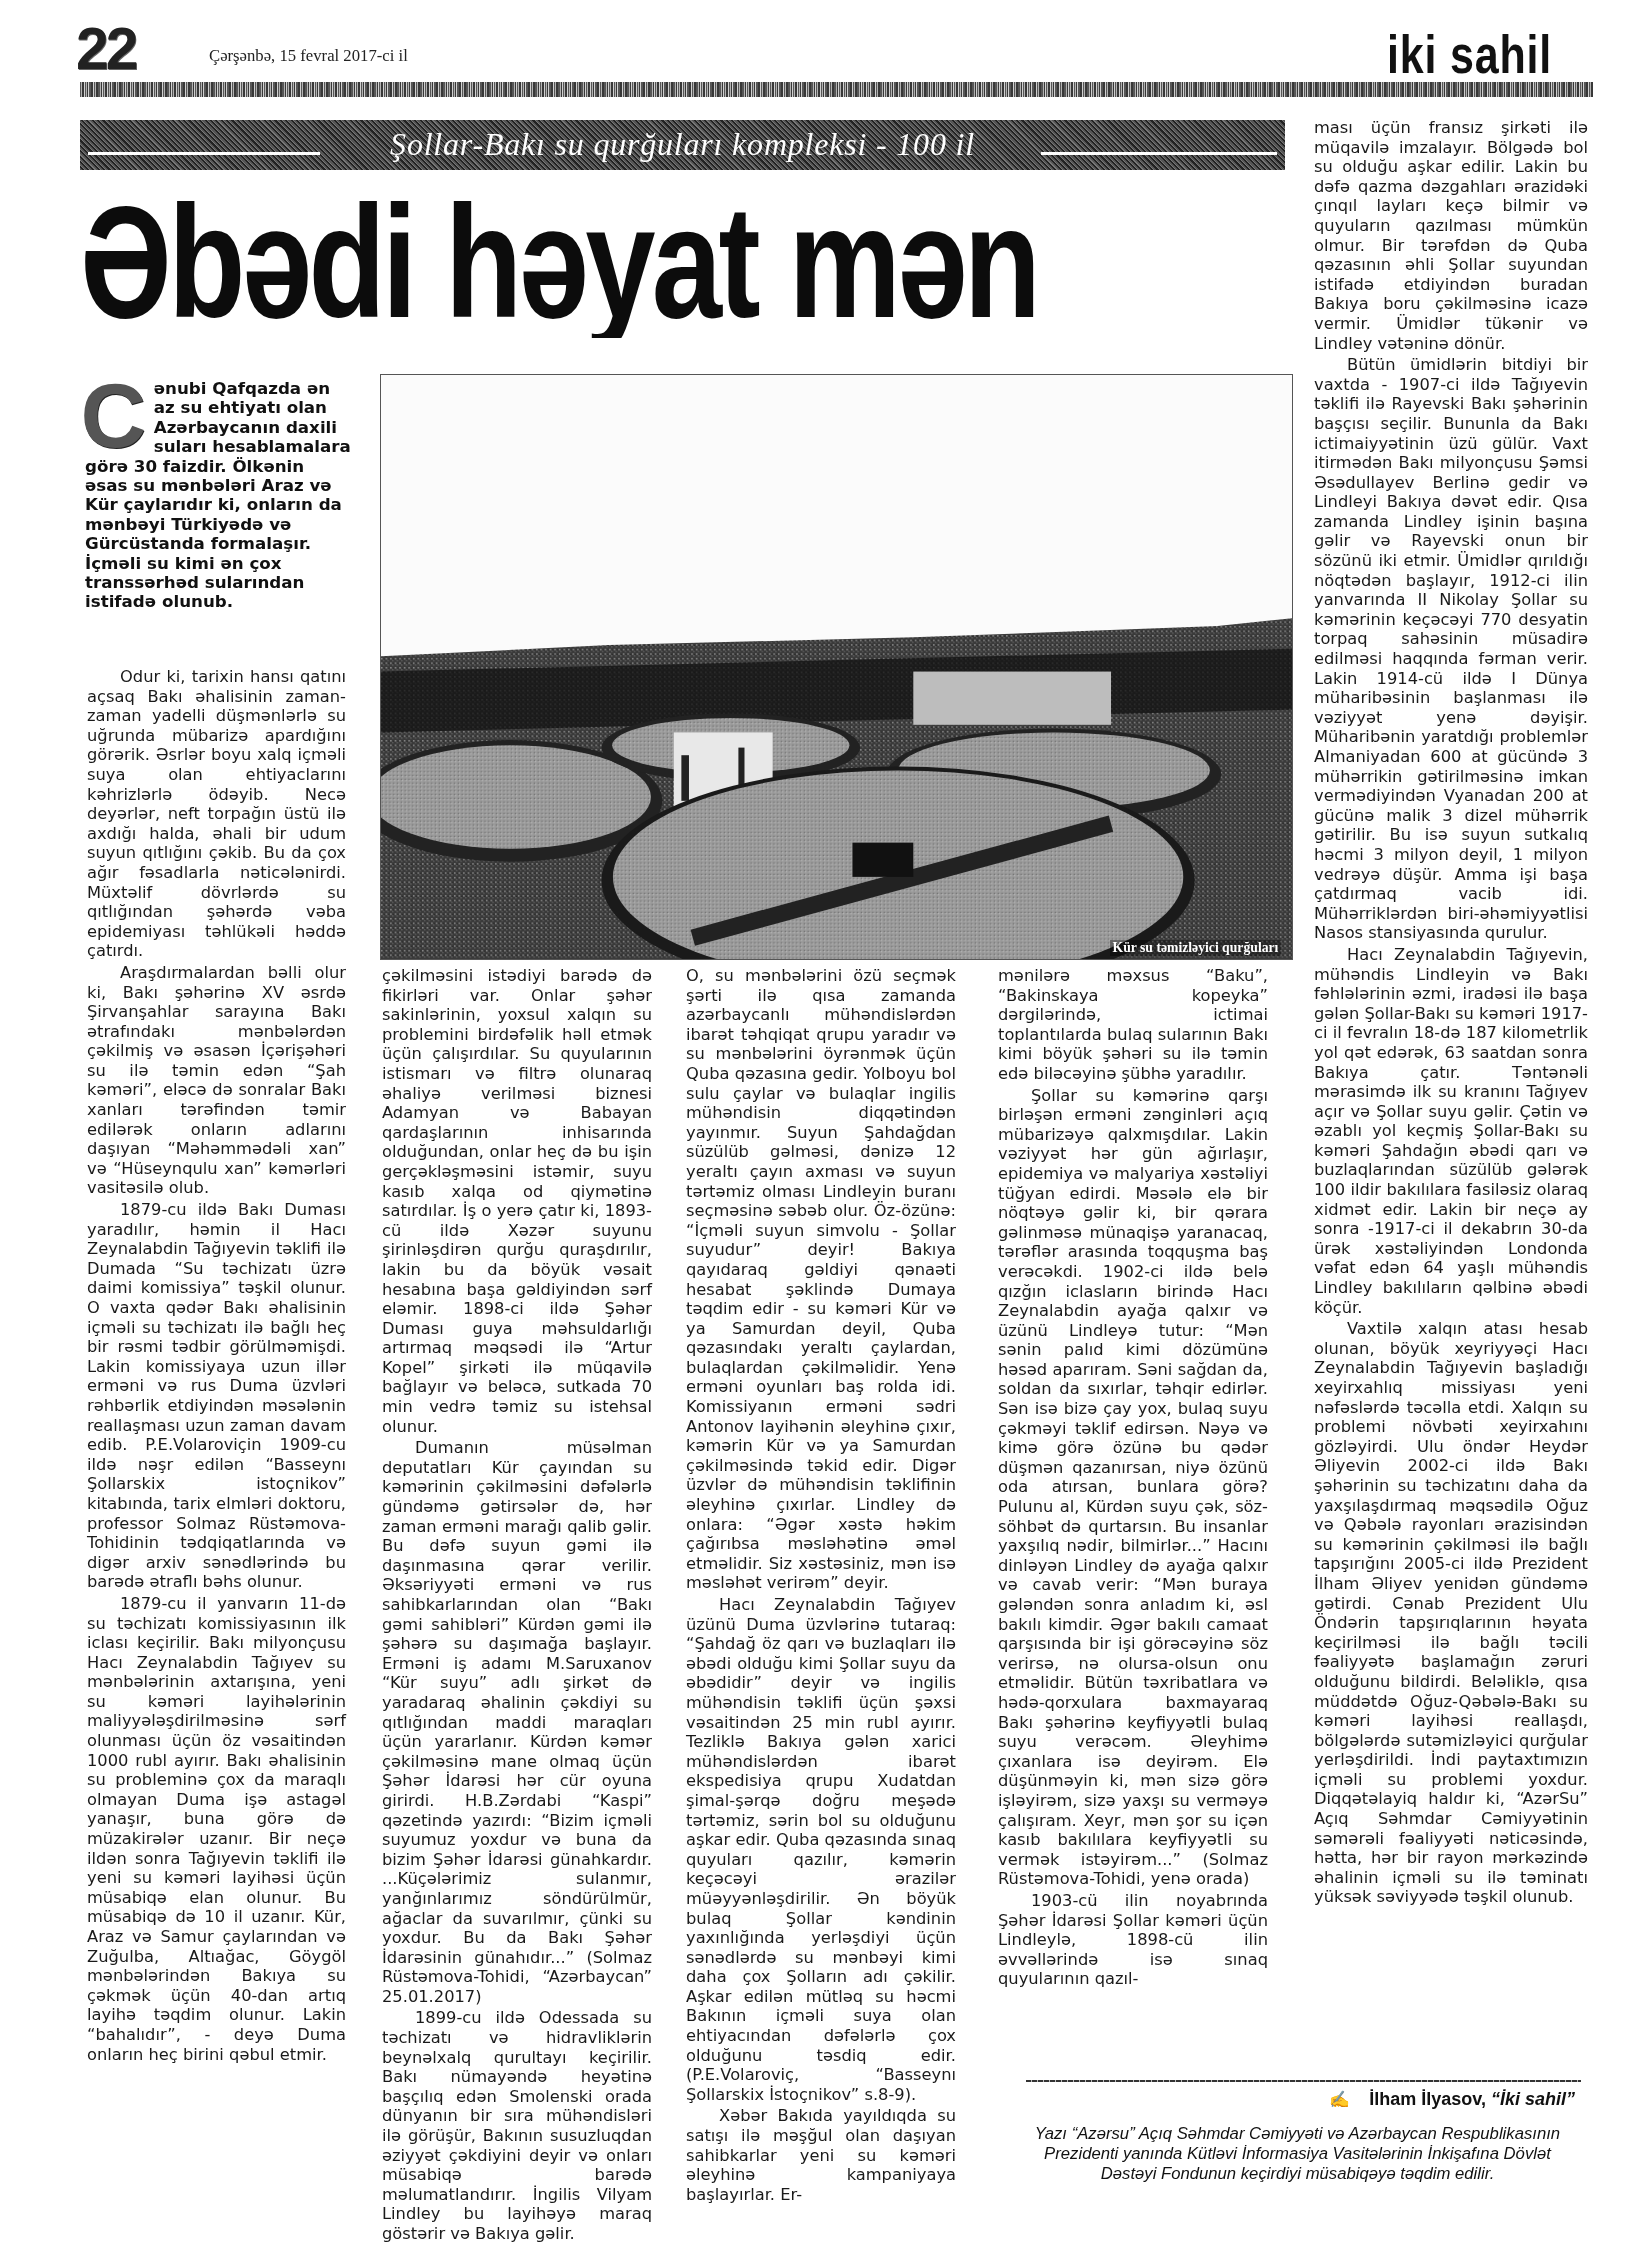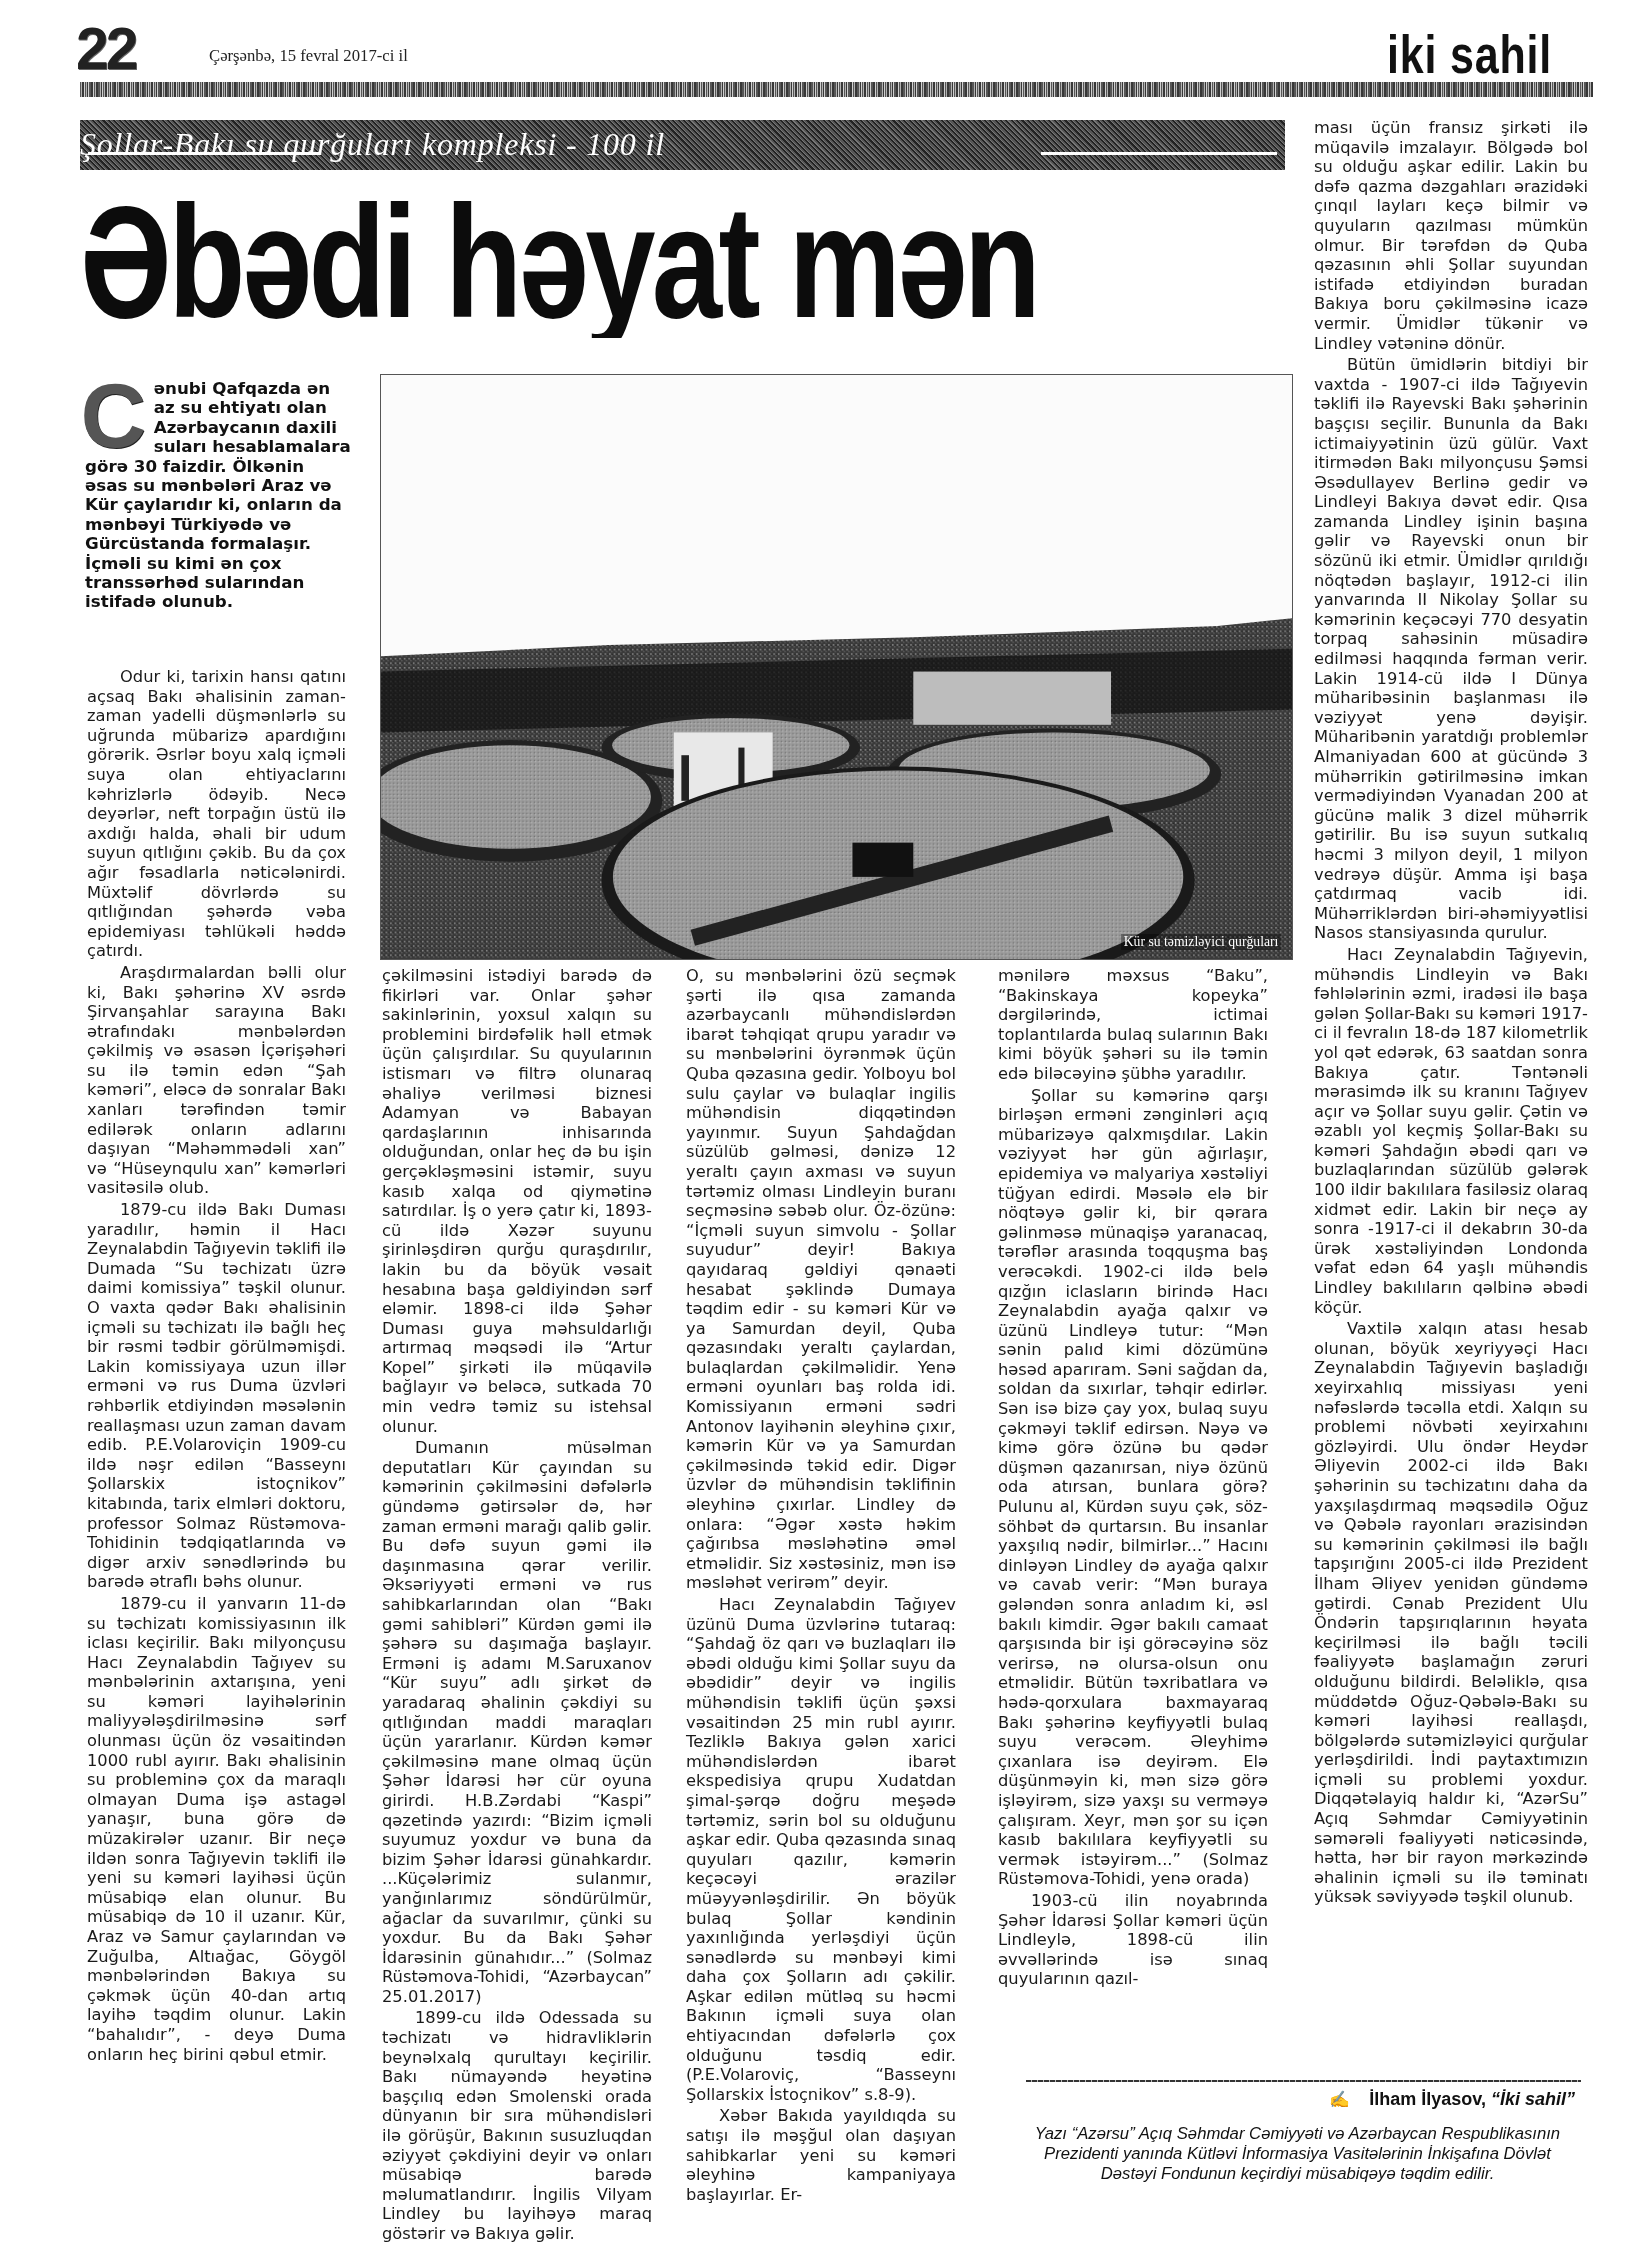--- a/index.html
+++ b/index.html
@@ -14,21 +14,21 @@
   #masthead { right:99px; top:24px; font-family:"Liberation Sans", sans-serif; font-weight:bold;
               font-size:43px; letter-spacing:0.8px; color:#111; transform:scaleY(1.25); transform-origin:top right; }
   #header-rule { left:80px; top:82px; width:1513px; height:15px;
                  background: repeating-linear-gradient(90deg,#444 0 1.5px,#aaa 1.5px 2.3px,#222 2.3px 3.8px,#ccc 3.8px 4.6px); opacity:.9; }
   
   #section-banner { left:80px; top:120px; width:1205px; height:50px;
                     background: repeating-linear-gradient(45deg,#555 0 1.5px,#222 1.5px 3px,#777 3px 3.8px); }
   #section-banner .line { position:absolute; top:32px; height:3px; background:#fff; }
   #section-banner .line.l { left:7.6px; width:232px; }
   #section-banner .line.r { right:7.6px; width:236px; }
-  #section-title { position:absolute; left:0; right:0; top:6px; text-align:left;
+  #section-title { position:absolute; left:0; right:0; top:6px; text-align:center;
                    font-family:"Liberation Serif", serif; font-style:italic; font-size:32px; color:#fff;
                    letter-spacing:0.8px; }
   
   #headline { left:80px; top:186px; width:1209px; height:152px; overflow:hidden;
               font-family:"Liberation Sans", sans-serif; font-weight:bold; font-size:160px; line-height:152px;
               letter-spacing:-4.6px; white-space:nowrap; color:#0c0c0c;
               transform:scaleX(0.79); transform-origin:left top; }
   
   .col { position:absolute; font-family:"DejaVu Sans", sans-serif; font-size:16.3px; line-height:19.6px;
          text-align:justify; hyphens:manual; color:#1a1a1a; }
@@ -41,22 +41,22 @@
   #col5 { left:1312px; top:116px; width:278px; }
   
   #lead { left:85px; top:379px; width:266px; font-family:"DejaVu Sans", sans-serif; font-weight:bold;
           font-size:16.7px; line-height:19.4px; color:#111; text-align:left; }
   #lead .dropcap { float:left; font-family:"Liberation Sans", sans-serif; font-weight:bold; font-size:91px;
                    line-height:73px; margin:0 7.6px 0 -4.6px; color:#555;
                    text-shadow:0.8px 0.8px 0 #222; }
   
   #photo { left:380px; top:374px; width:911px; height:584px; border:0.8px solid #555; overflow:hidden; background:#fff; }
   #photo svg { width:100%; height:100%; display:block; }
-  #photo-caption { position:absolute; right:10.6px; bottom:9px; font-family:"Liberation Serif", serif;
-                   font-weight:normal; font-size:13.7px; color:#fff; background:rgba(0,0,0,.35); padding:0 3px; }
+  #photo-caption { position:absolute; right:10.6px; bottom:3px; font-family:"Liberation Serif", serif;
+                   font-weight:bold; font-size:13.7px; color:#fff; background:rgba(0,0,0,.35); padding:0 3px; }
   
   #footer-rule { left:1026px; top:2080px; width:555px; height:1.5px;
                  background:repeating-linear-gradient(90deg,#333 0 4.6px,#bbb 4.6px 6px); }
   #byline { right:76px; top:2089px; font-family:"Liberation Sans", sans-serif; font-weight:bold;
             font-size:18px; color:#111; white-space:nowrap; }
   #byline .pen { font-size:16.7px; margin-right:13.7px; }
   #byline .paper { font-style:italic; }
   #credit { right:72px; top:2124px; width:563px; text-align:center; font-family:"Liberation Sans", sans-serif;
             font-style:italic; font-size:16.7px; line-height:20px; color:#111; }
 </style>

